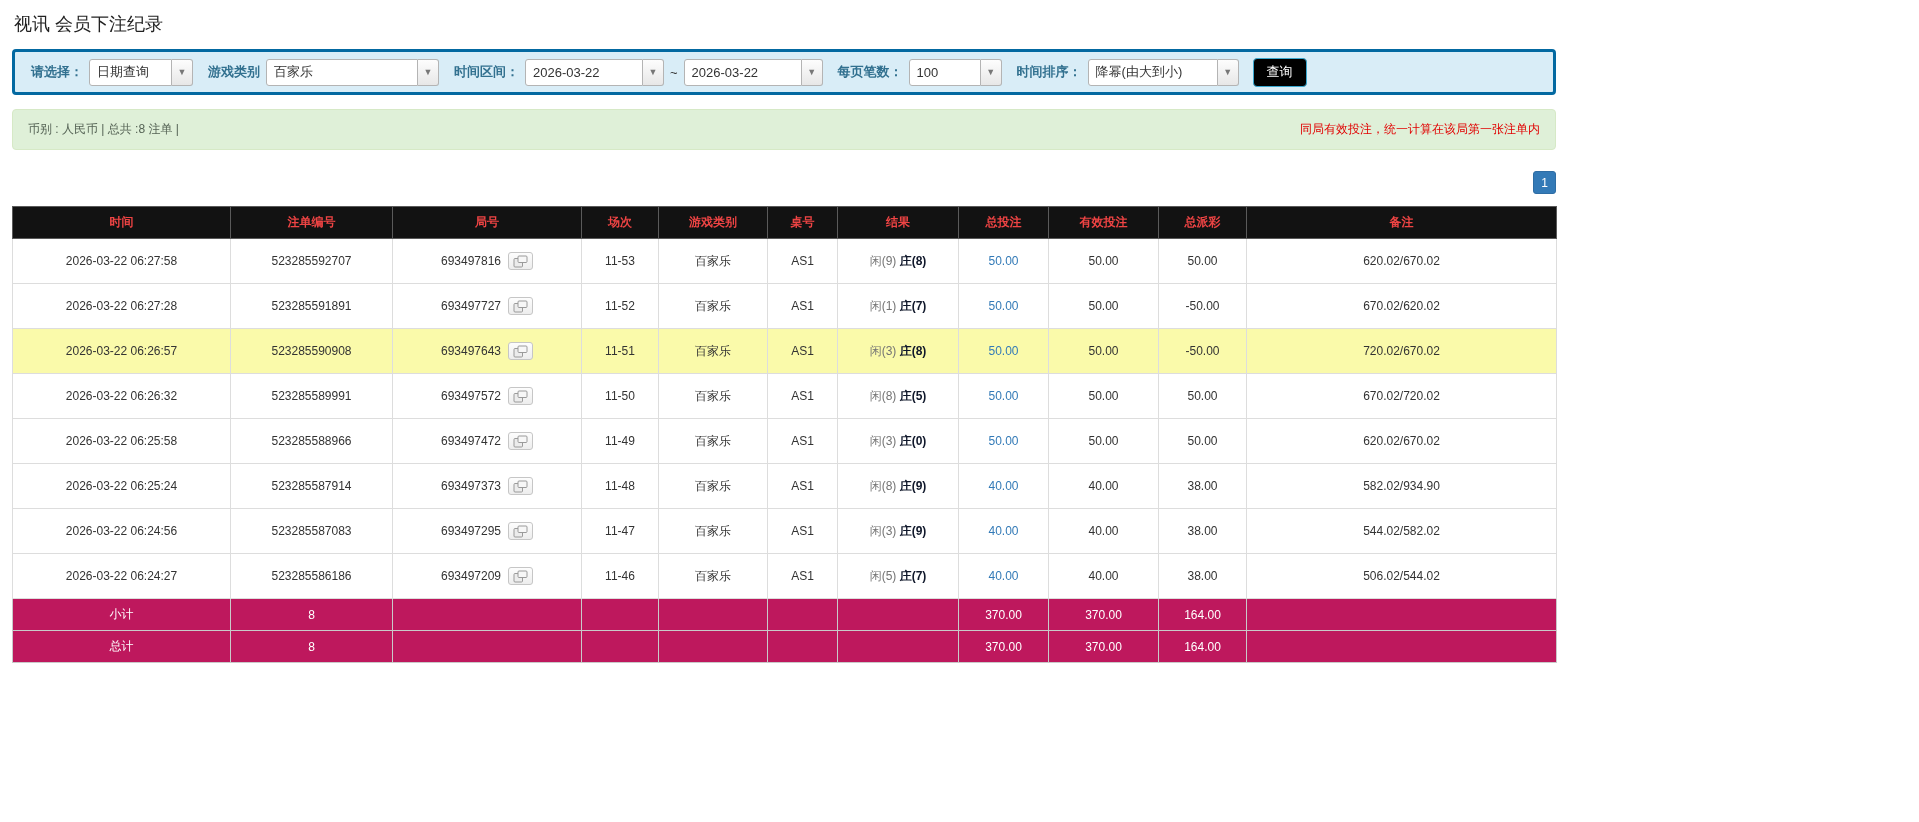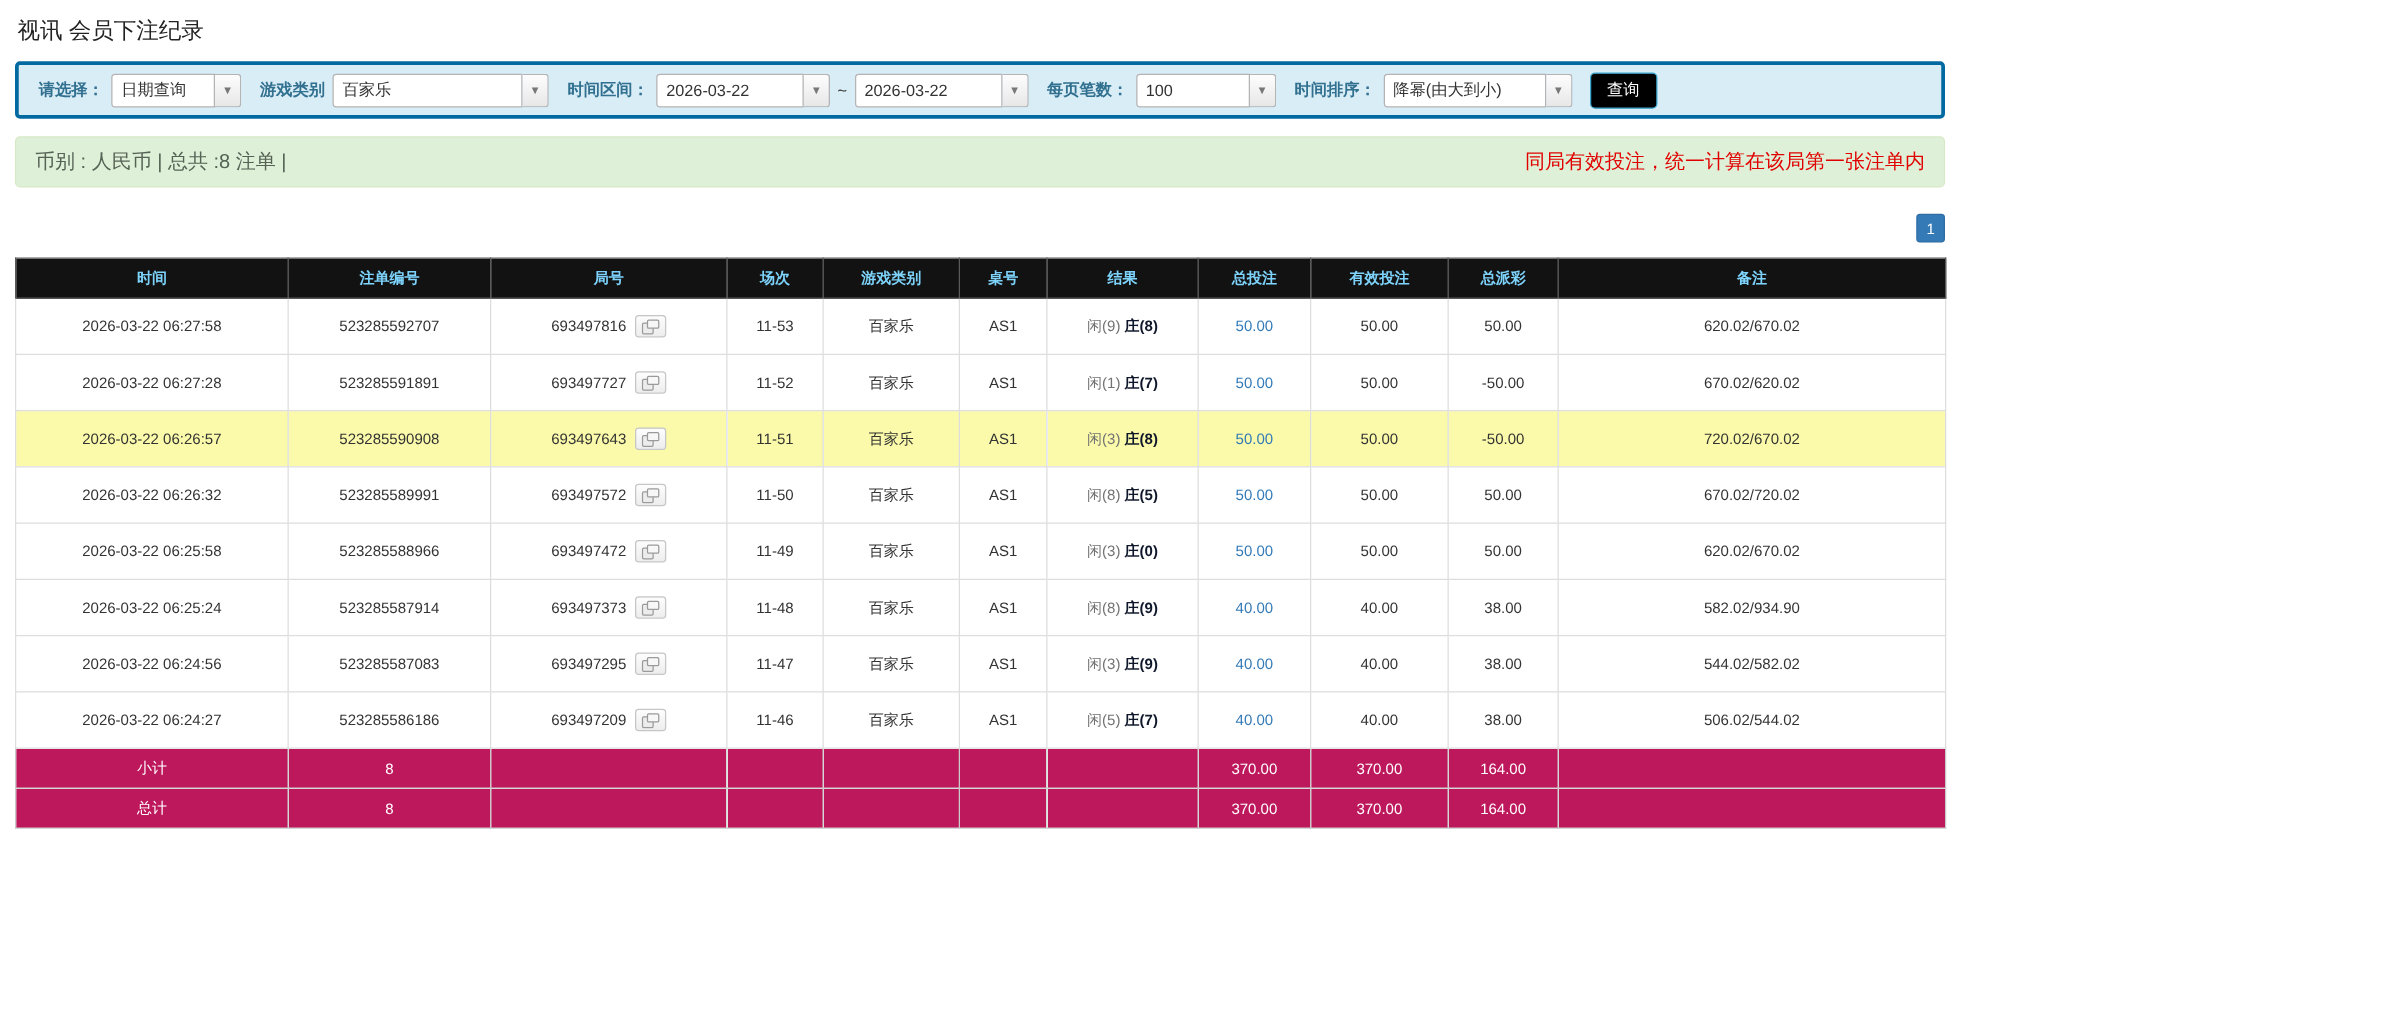--- a/index.html
+++ b/index.html
@@ -23,48 +23,48 @@
     font-size: 13px; color: #333; padding: 0 7px; font-family: "Liberation Sans", "DejaVu Sans", sans-serif;
   }
   .combo-arrow {
     width: 21px; height: 27px; border: 1px solid #b4b4b4; border-left: none; border-radius: 0 3px 3px 0;
     background: linear-gradient(#fdfdfd, #e7e7e7); display: flex; align-items: center; justify-content: center;
     color: #777; font-size: 9px; cursor: pointer; user-select: none;
   }
   .w-select { width: 83px; }
   .w-game   { width: 152px; }
   .w-date   { width: 118px; }
-  .w-size   { width: 91px;  }
+  .w-size   { width: 72px;  }
   .w-sort   { width: 130px; }
   .search-btn {
     margin-left: 14px; height: 29px; padding: 0 13px; background: #000000; border: 1px solid #39a8cf;
     border-radius: 4px; color: #fff; font-size: 13px; cursor: pointer; font-family: inherit;
   }
 
   
   .summary-bar {
     margin-top: 14px; height: 41px; background: #dff0d8; border: 1px solid #d6e9c6; border-radius: 4px;
-    display: flex; align-items: center; justify-content: space-between; padding: 0 15px; font-size: 16px;
+    display: flex; align-items: center; justify-content: space-between; padding: 0 15px; font-size: 12px;
   }
   .summary-left { color: #556355; }
   .summary-right { color: #e10000; }
 
   
   .pager { text-align: right; }
   .pager.top { margin-top: 21px; margin-bottom: 12px; }
   .page-btn {
     display: inline-block; min-width: 23px; height: 23px; line-height: 23px; text-align: center;
     background: #337ab7; border: 1px solid #2e6da4; border-radius: 3px; color: #fff; font-size: 12px;
     cursor: pointer; user-select: none;
   }
 
   
   table.grid { width: 1544px; border-collapse: collapse; table-layout: fixed; font-size: 12px; }
   table.grid th {
-    background: #121212; color: #7dd3fc; font-weight: bold; 
+    background: #121212; color: #ef4444; font-weight: bold; 
     padding: 7px 4px; border: 1px solid #5a5a5a; font-size: 12px;
   }
   table.grid td {
     border: 1px solid #ddd; text-align: center; padding: 13px 6px; background: #fff; color: #333;
     white-space: nowrap; overflow: hidden;
   }
   tr.highlight td { background: #fafaaa; }
   .round-cell span { vertical-align: middle; }
   .icon-btn {
     margin-left: 7px; padding: 2px 4px 1px 4px; border: 1px solid #c6c6c6; border-radius: 3px;

